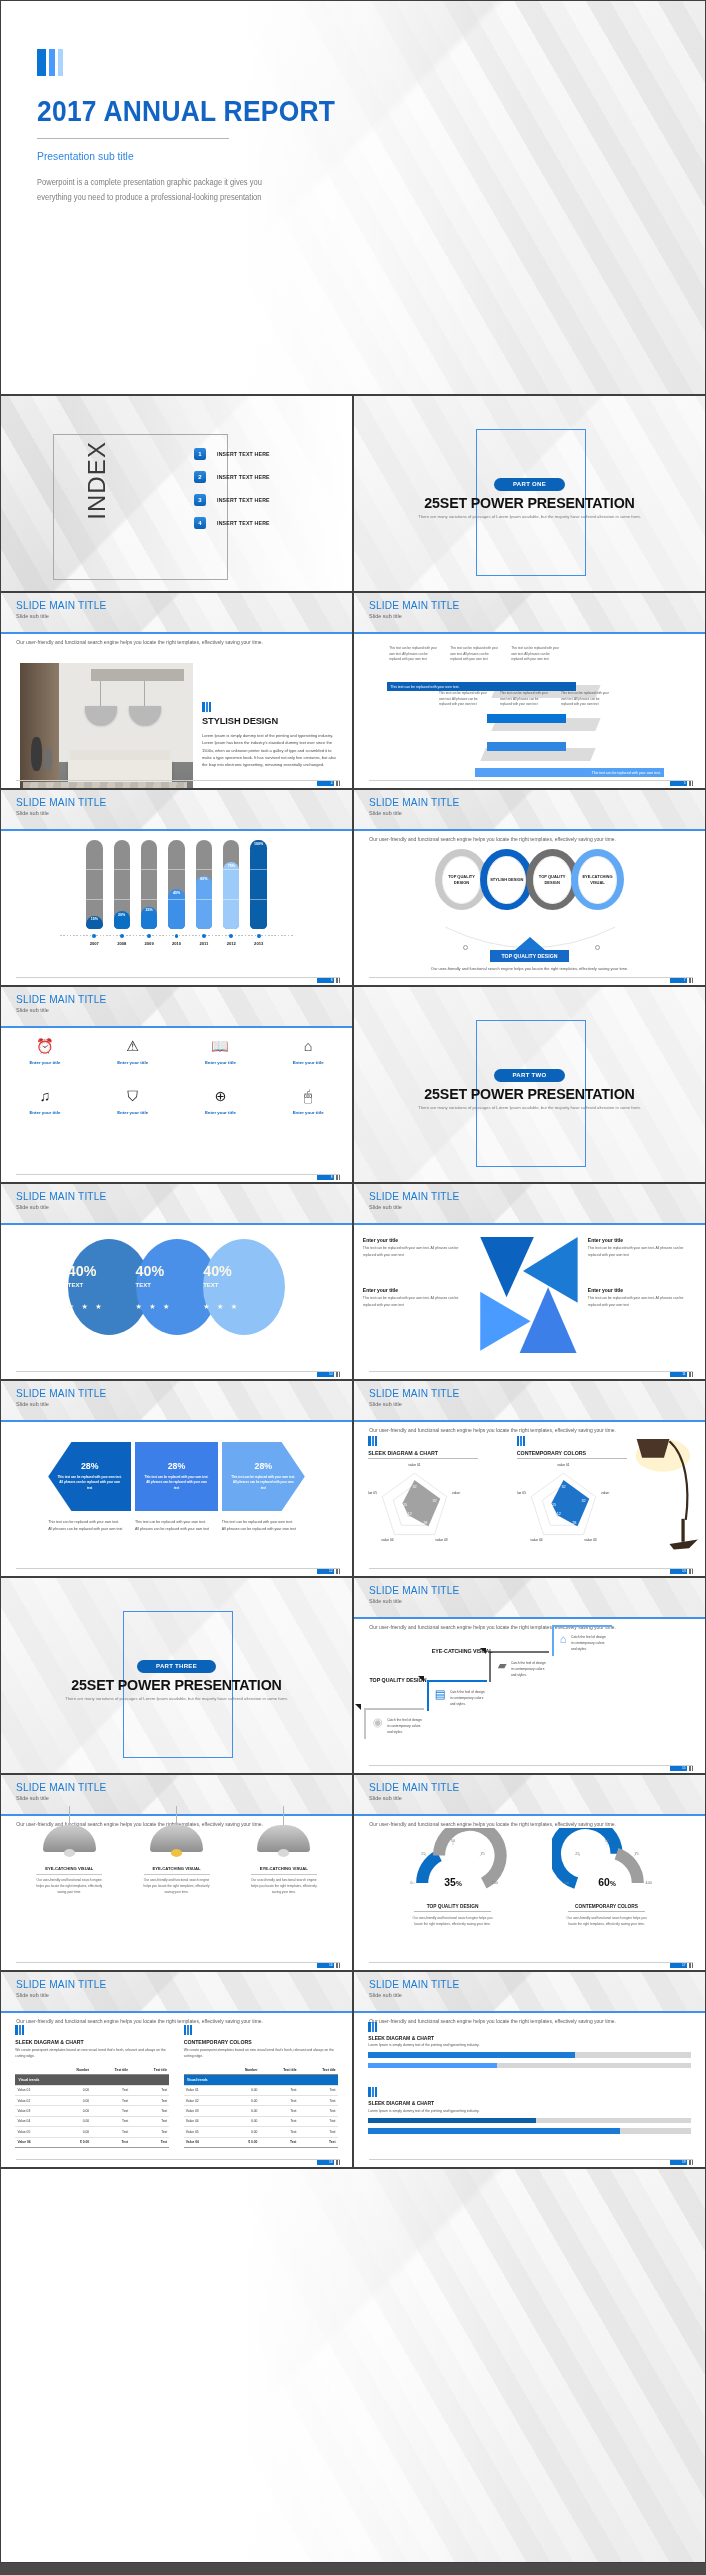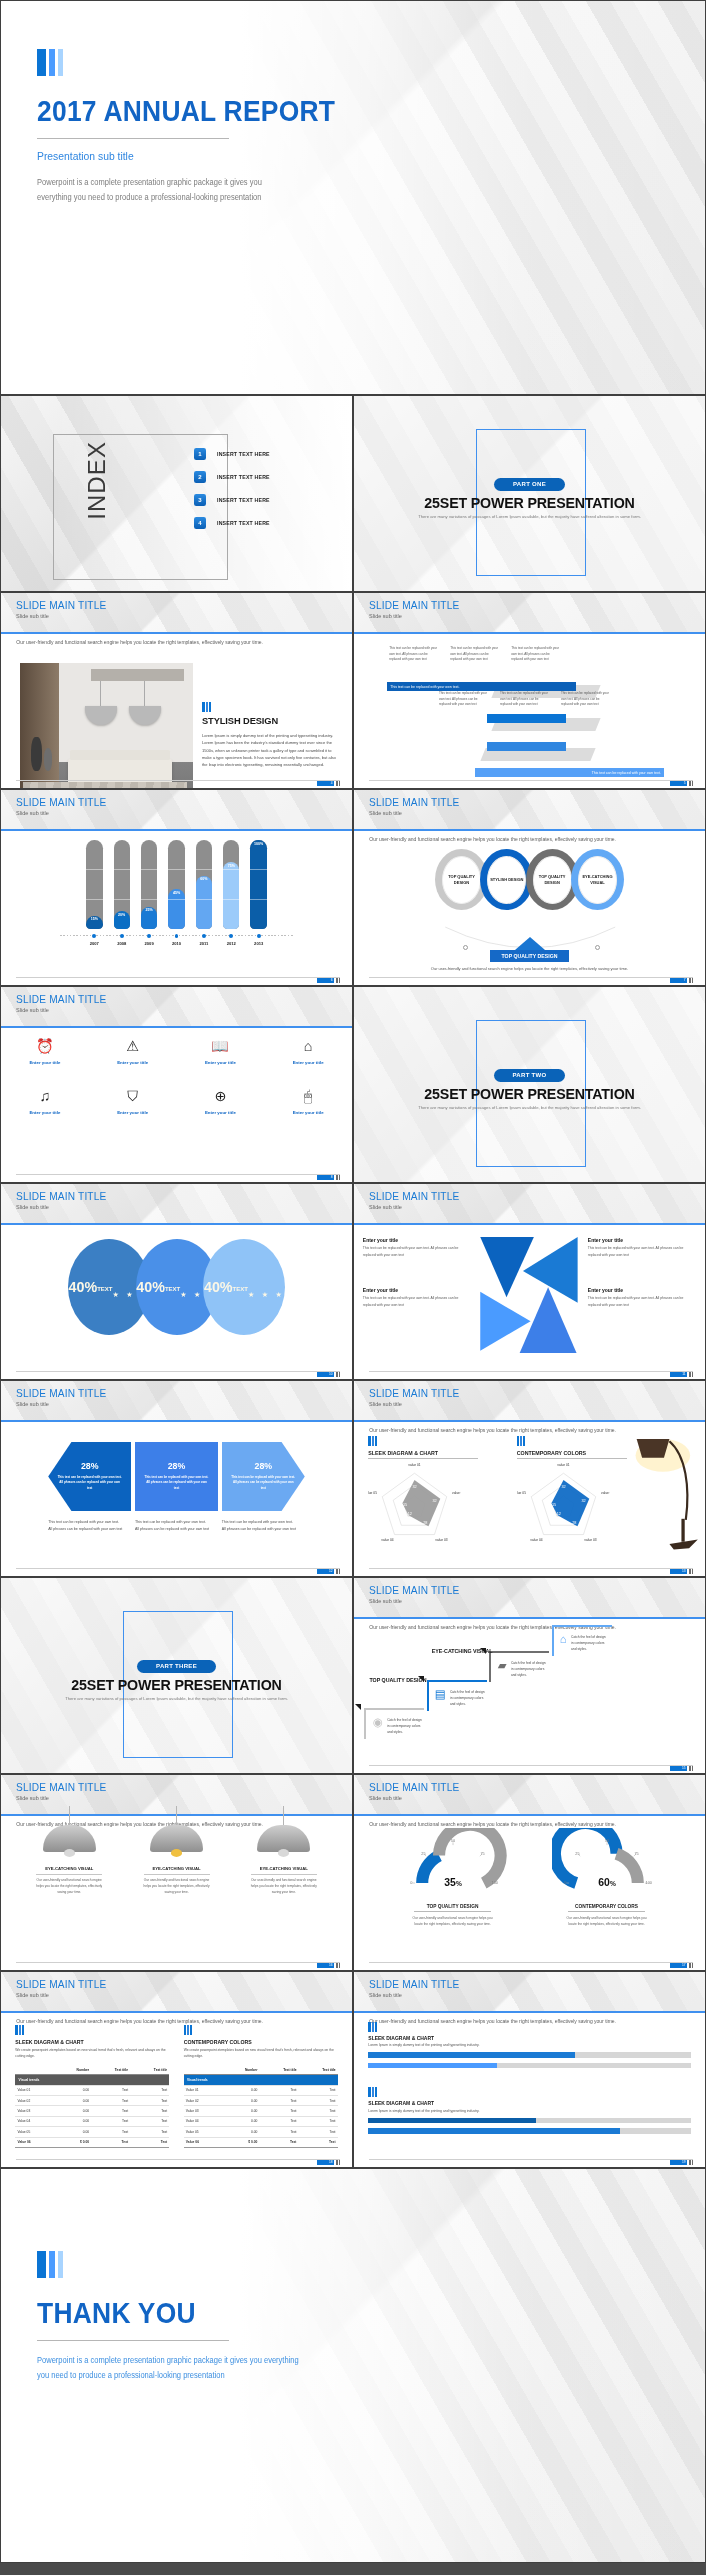--- a/index.html
+++ b/index.html
@@ -147,21 +147,21 @@
   .arc-ring { position:absolute; width:5px; height:5px; border-radius:50%; border:1.1px solid #9b9b9b; background:#fff; }
 
   
   .icons { position:absolute; left:0; right:0; top:50px; display:grid; grid-template-columns:repeat(4,1fr); row-gap:21px; }
   .icon-cell { text-align:center; }
   .icon-glyph { font-size:14.3px; line-height:18.6px; color:#1b1b1b; }
   .icon-label { font-size:4.4px; font-weight:700; color:#0a63c4; line-height:1.35; margin-top:4.4px; }
 
   
   .circ-wrap { position:absolute; left:0; right:0; top:55px; display:flex; justify-content:center; }
-  .circ { width:82px; height:96px; border-radius:50%; display:flex; flex-direction:row; align-items:center;
+  .circ { width:82px; height:96px; border-radius:50%; display:flex; flex-direction:column; align-items:flex-start;
           justify-content:center; color:#fbf7e6; margin-left:-14.3px; }
   .circ:first-child{ margin-left:0; }
   .circ .pct { font-size:14.3px; font-weight:700; }
   .circ .txt { font-size:6px; font-weight:700; margin-top:3.3px; }
   .circ .stars { font-size:7.1px; margin-top:14.3px; letter-spacing:2.7px; }
 
   
   .tri-grid { position:absolute; left:0; right:0; top:53px; display:grid; grid-template-columns:1fr 99px 1fr; }
   .tri-txt { padding:0 8.8px; }
   .tri-txt h4 { font-size:5px; font-weight:700; color:#111; }
@@ -1125,28 +1125,17 @@
             <i></i>
           </span>
     </div>
   </div>
 </div>
 
 <div class="row">
   <div class="slide wide">
     <div class="poly-bg"></div>
     <div class="fade-left"></div>
-    <div class="cover-inner" style="padding-top:82px">
-      <div class="logo-bars">
-            <i></i>
-            <i></i>
-            <i></i>
-          </div>
-      <div class="cover-title">THANK YOU</div>
-      <div class="cover-rule"></div>
-      <div class="cover-body thanks-body" style="white-space:pre-line">Powerpoint is a complete presentation graphic package it gives you everything
-you need to produce a professional-looking  presentation</div>
-    </div>
   </div>
 </div>
 
 </div>
 
 
 </body></html>

